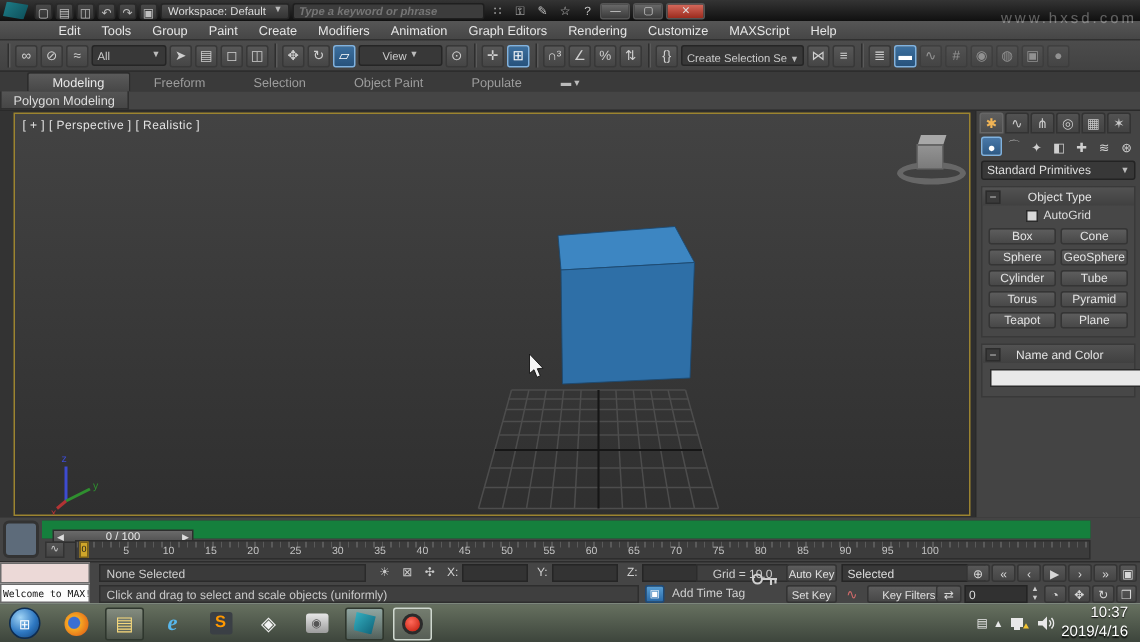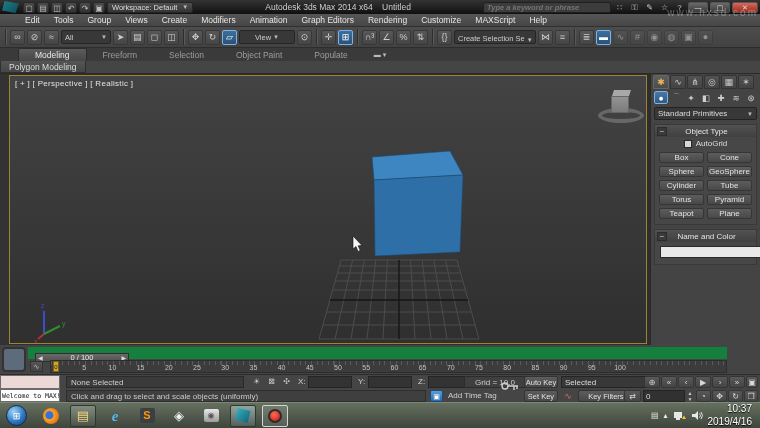--- a/index.html
+++ b/index.html
@@ -19,21 +19,21 @@
   .apptitle{flex:1;text-align:center;font-size:8.5px;color:#cfcfcf;white-space:nowrap;overflow:hidden;}
   .searchbox{width:128px;height:11px;background:#3c3c3c;border:1px solid #1f1f1f;border-radius:2px;
     color:#999;font-style:italic;font-size:7.5px;padding:0 3px;font-family:"Liberation Sans",sans-serif;font-weight:bold;}
   .sico{width:13px;height:11px;font-size:8px;line-height:11px;text-align:center;color:#c5c5c5;}
   .winbtn{width:20px;height:11px;border:1px solid #555;border-radius:2px;font-size:7px;line-height:10px;
     text-align:center;color:#ddd;background:linear-gradient(#6a6a6a,#3a3a3a);}
   .winbtn.close{background:linear-gradient(#d6695c,#9c2c1e);width:26px;}
 
   
   .menubar{position:absolute;left:0;top:14px;width:760px;height:13px;background:linear-gradient(#565656,#464646);
-    display:flex;align-items:center;padding-left:18px;border-bottom:1px solid #303030;}
+    display:flex;align-items:center;padding-left:32px;border-bottom:1px solid #303030;}
   .menu-item{padding:0 7px;font-size:8.5px;color:#e6e6e6;white-space:nowrap;}
 
   
   .toolbar{position:absolute;left:0;top:27px;width:760px;height:21px;background:linear-gradient(#4c4c4c,#424242);
     display:flex;align-items:center;padding:0 2px;border-bottom:1px solid #2d2d2d;}
   .tico{width:15px;height:15px;display:flex;align-items:center;justify-content:center;font-size:9px;color:#cfcfcf;
     background:linear-gradient(#585858,#454545);border:1px solid #383838;border-radius:2px;margin:0 1px;flex:0 0 auto;}
   .tico.act{background:linear-gradient(#3c6f9e,#27527c);border-color:#7fb2e0;color:#fff;}
   .tico.dim{opacity:.55;}
   .tsep{width:1px;height:16px;background:#2e2e2e;margin:0 3px;flex:0 0 auto;box-shadow:1px 0 0 #5a5a5a;}
@@ -171,39 +171,36 @@
     <span class="qico">▢</span>
     <span class="qico">▤</span>
     <span class="qico">◫</span>
     <span class="qico">↶</span>
     <span class="qico">↷</span>
     <span class="qico">▣</span>
     <div class="wsdd">
       <span>Workspace: Default</span>
       <span class="caret">▼</span>
     </div>
-    <div class="apptitle">
-      <span>Autodesk 3ds Max  2014 x64</span>&nbsp;&nbsp;&nbsp;&nbsp;<span>Untitled</span>
-    </div>
     <input class="searchbox" placeholder="Type a keyword or phrase" style="">
     <span class="sico">∷</span>
     <span class="sico">⚿</span>
     <span class="sico">✎</span>
     <span class="sico">☆</span>
     <span class="sico">?</span>
     <span class="winbtn">—</span>
     <span class="winbtn">▢</span>
     <span class="winbtn close">✕</span>
   </div>
 
   <div class="menubar" id="menubar">
       <span class="menu-item">Edit</span>
       <span class="menu-item">Tools</span>
       <span class="menu-item">Group</span>
-      <span class="menu-item">Views</span>
+      <span class="menu-item">Paint</span>
       <span class="menu-item">Create</span>
       <span class="menu-item">Modifiers</span>
       <span class="menu-item">Animation</span>
       <span class="menu-item">Graph Editors</span>
       <span class="menu-item">Rendering</span>
       <span class="menu-item">Customize</span>
       <span class="menu-item">MAXScript</span>
       <span class="menu-item">Help</span>
     </div>
 

